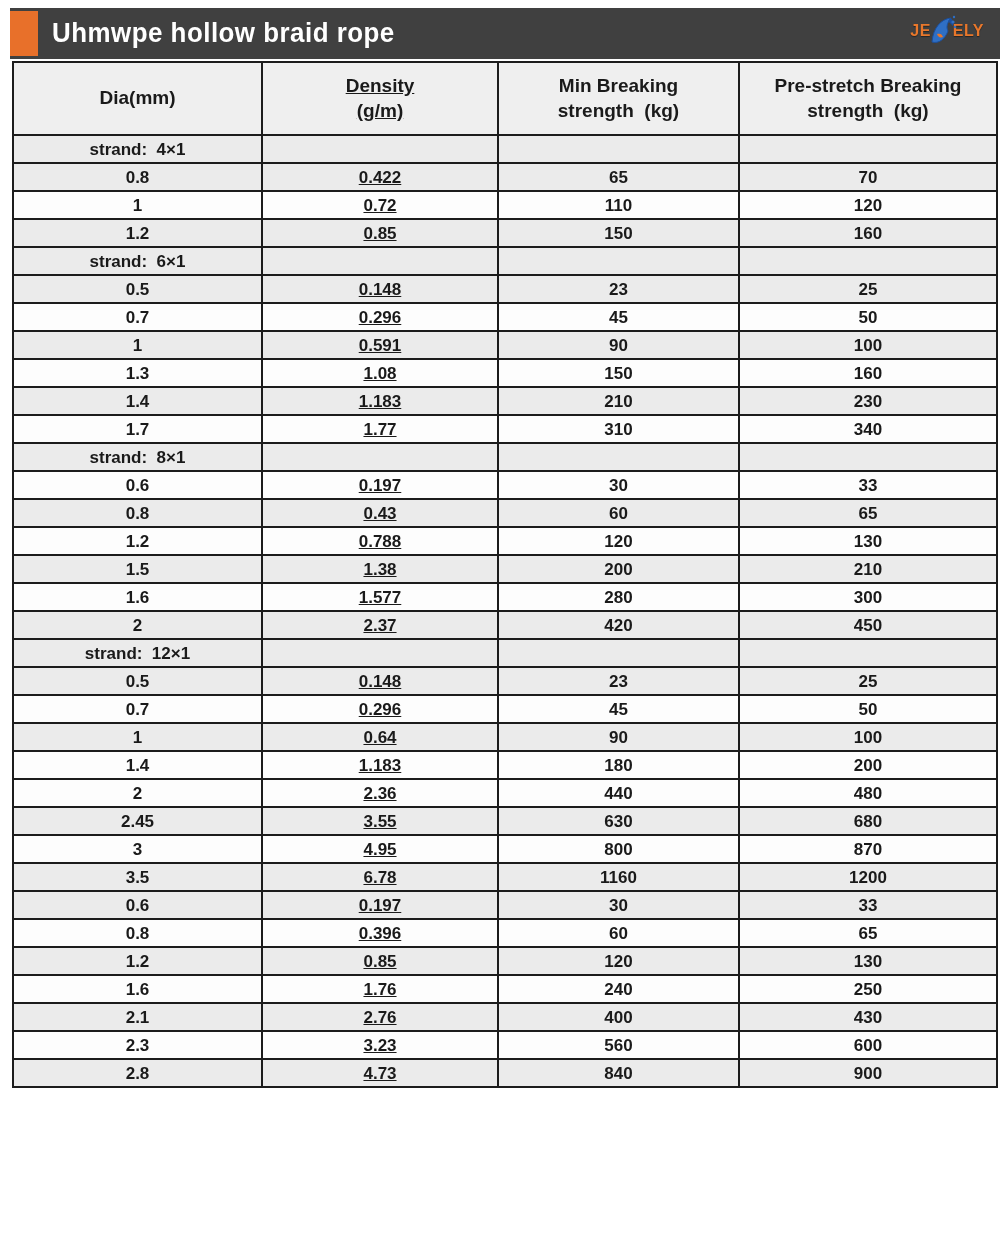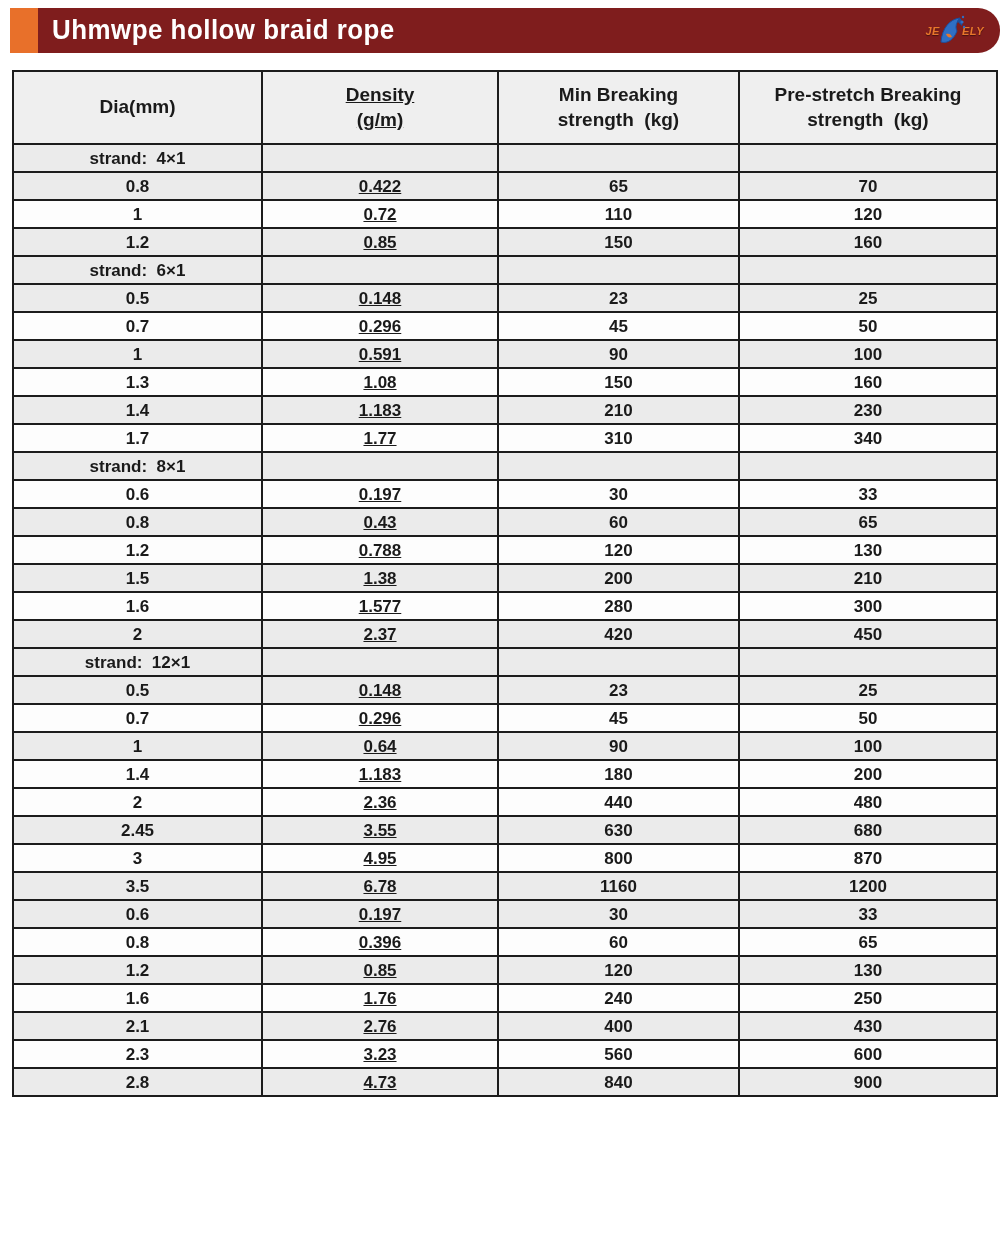--- a/index.html
+++ b/index.html
@@ -6,25 +6,24 @@
   body{
     width:1000px;height:1233px;
     background:#ffffff;
     font-family:"Liberation Sans", sans-serif;
     overflow:hidden;
   }
   
   .banner{
     position:relative;
     margin:8px 0 0 10px;
-    height:45px;
-    background:#7f1d1d;
+    height:51px;
+    background:#404040;
     display:flex;
     align-items:center;
-    border-radius:22px;
   }
   .banner-accent{
     width:28px;height:45px;
     background:#e8702a;
     flex:0 0 auto;
   }
   .banner-title{
     color:#ffffff;
     font-size:27px;
     font-weight:700;
@@ -36,35 +35,34 @@
   }
   .logo{
     position:absolute;
     right:16px;top:4px;
     display:flex;
     align-items:center;
     height:38px;
   }
   .logo-text{
     color:#e8772b;
-    font-style:italic;
     font-weight:700;
-    font-size:11px;
+    font-size:16px;
     letter-spacing:0.5px;
     text-shadow:0 1px 1px rgba(0,0,0,0.45);
   }
   .logo-fish{
     width:30px;height:34px;
     margin:0 -4px;
     position:relative;
     z-index:2;
   }
   
   .spec-table{
-    margin:17px 12px 0 12px;
+    margin:2px 12px 0 12px;
     width:976px;
     border-collapse:collapse;
     table-layout:fixed;
   }
   .spec-table th,.spec-table td{
     border:2px solid #1c1c1c;
     text-align:center;
     vertical-align:middle;
     color:#1a1a1a;
     white-space:pre-wrap;

